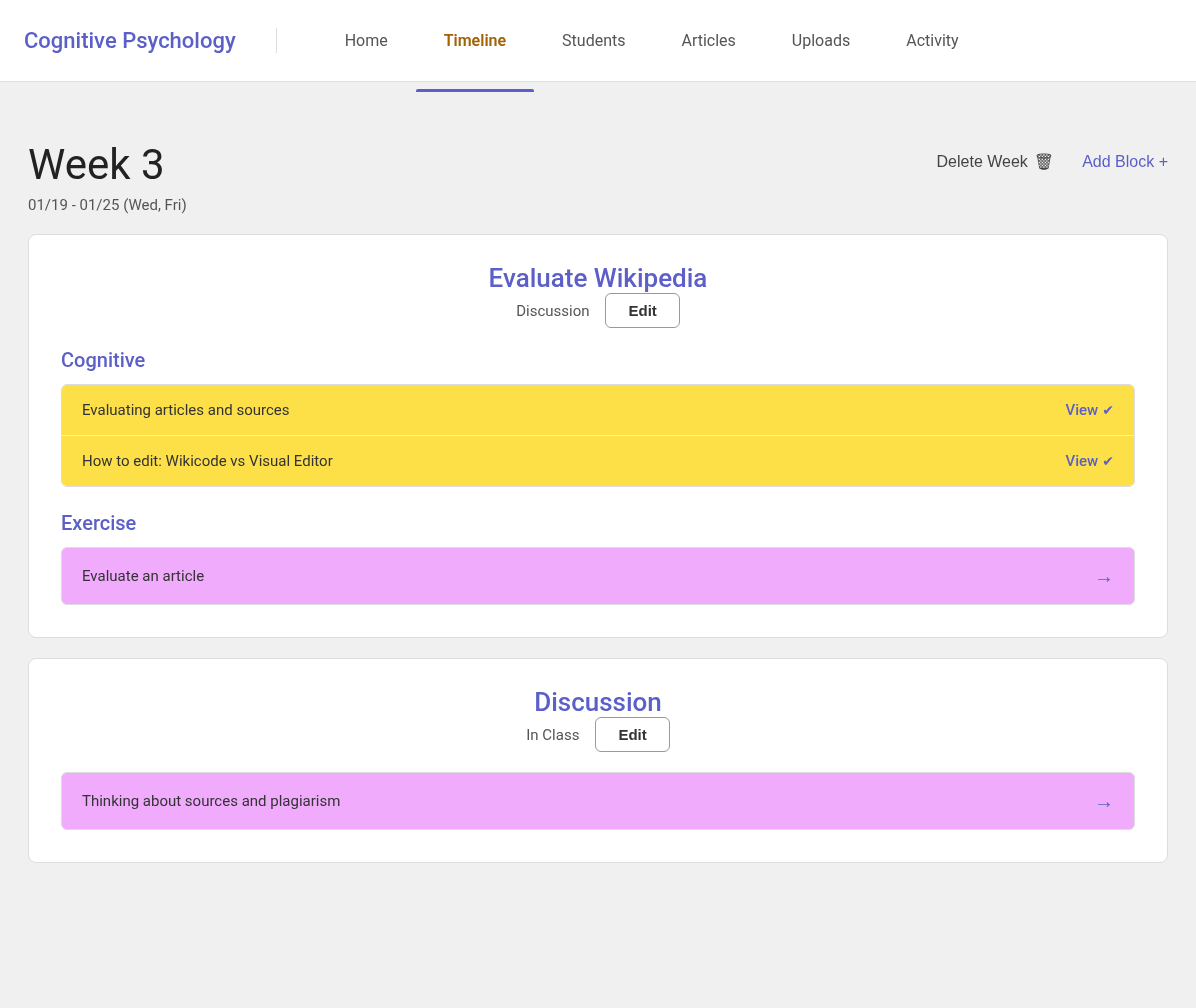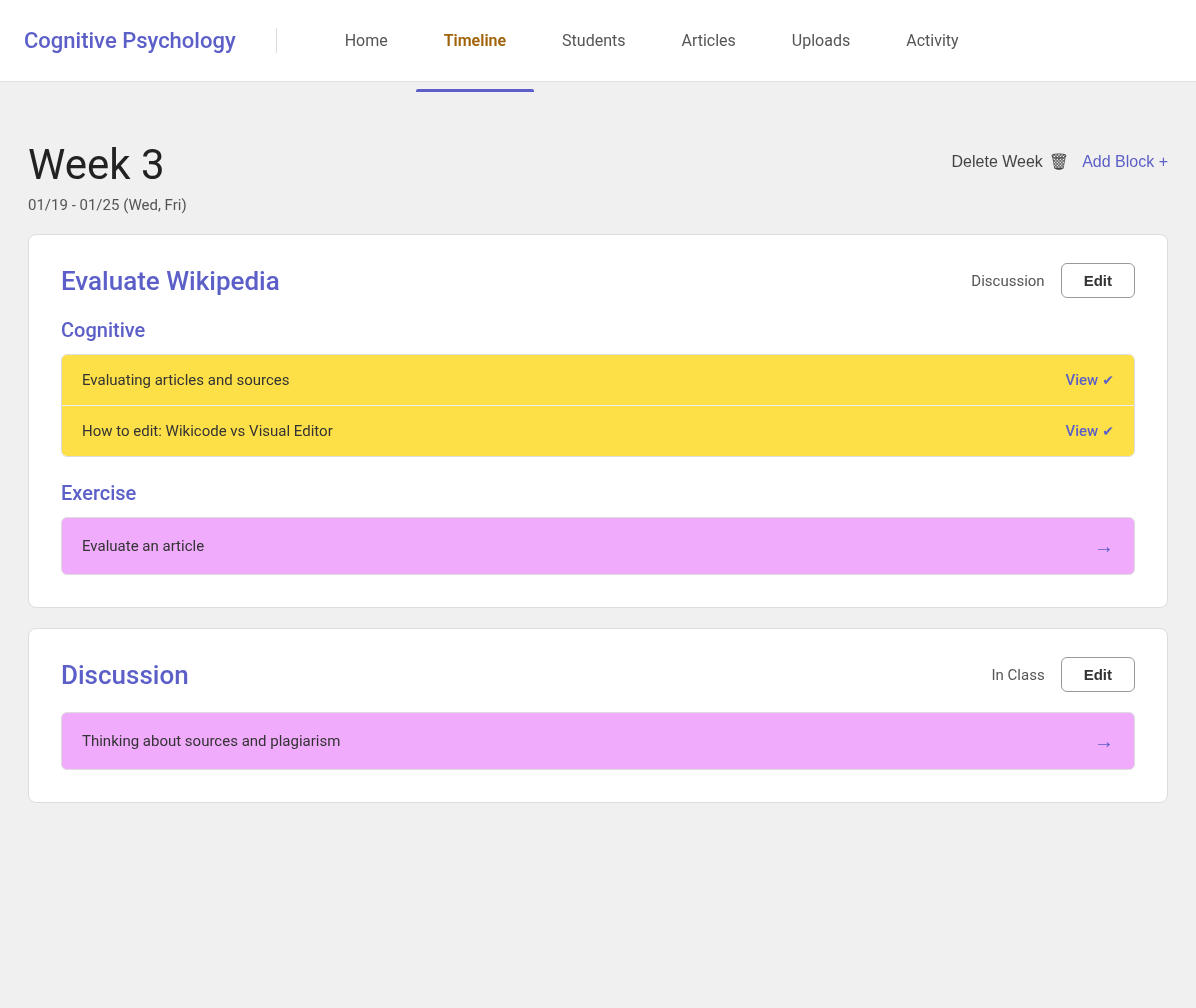--- a/index.html
+++ b/index.html
@@ -83,21 +83,21 @@
       line-height: 1.1;
     }
     .week-dates {
       font-size: 15px;
       color: #555;
       margin-top: 8px;
     }
     .week-actions {
       display: flex;
       align-items: center;
-      gap: 13px;
+      gap: 28px;
       margin-top: 10px;
     }
     .delete-week-btn {
       display: flex;
       align-items: center;
       gap: 6px;
       background: none;
       border: none;
       font-size: 16px;
       color: #444;
@@ -125,20 +125,21 @@
       border: 1px solid #ddd;
       padding: 28px 32px 32px;
       margin-bottom: 20px;
     }
 
     .card-header {
       display: flex;
       align-items: center;
       justify-content: space-between;
       margin-bottom: 20px;
+      flex-direction: column;
     }
     .card-title {
       font-size: 26px;
       color: #5b5fc7;
       font-weight: 500;
     }
     .card-meta {
       display: flex;
       align-items: center;
       gap: 16px;

